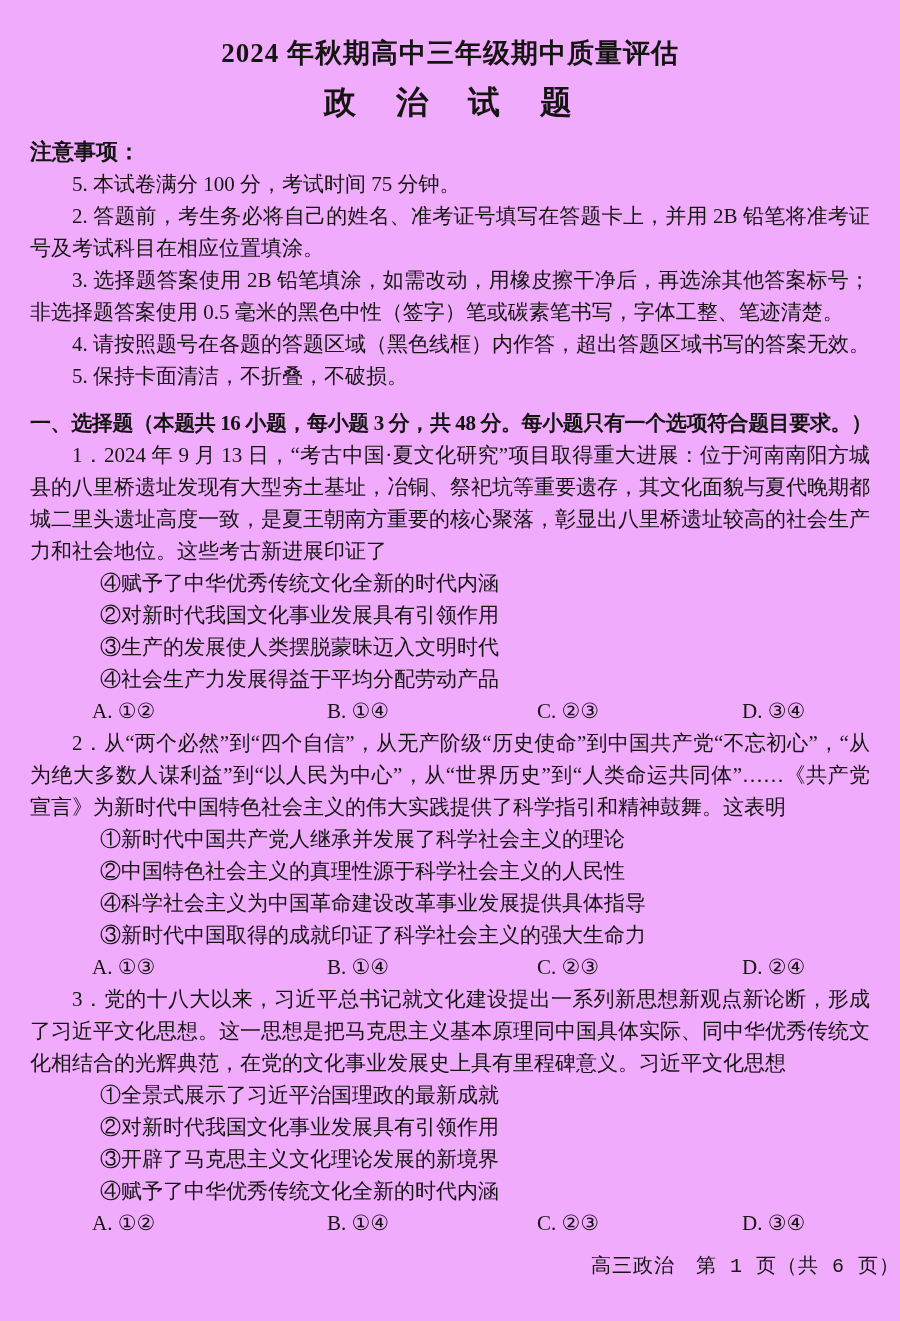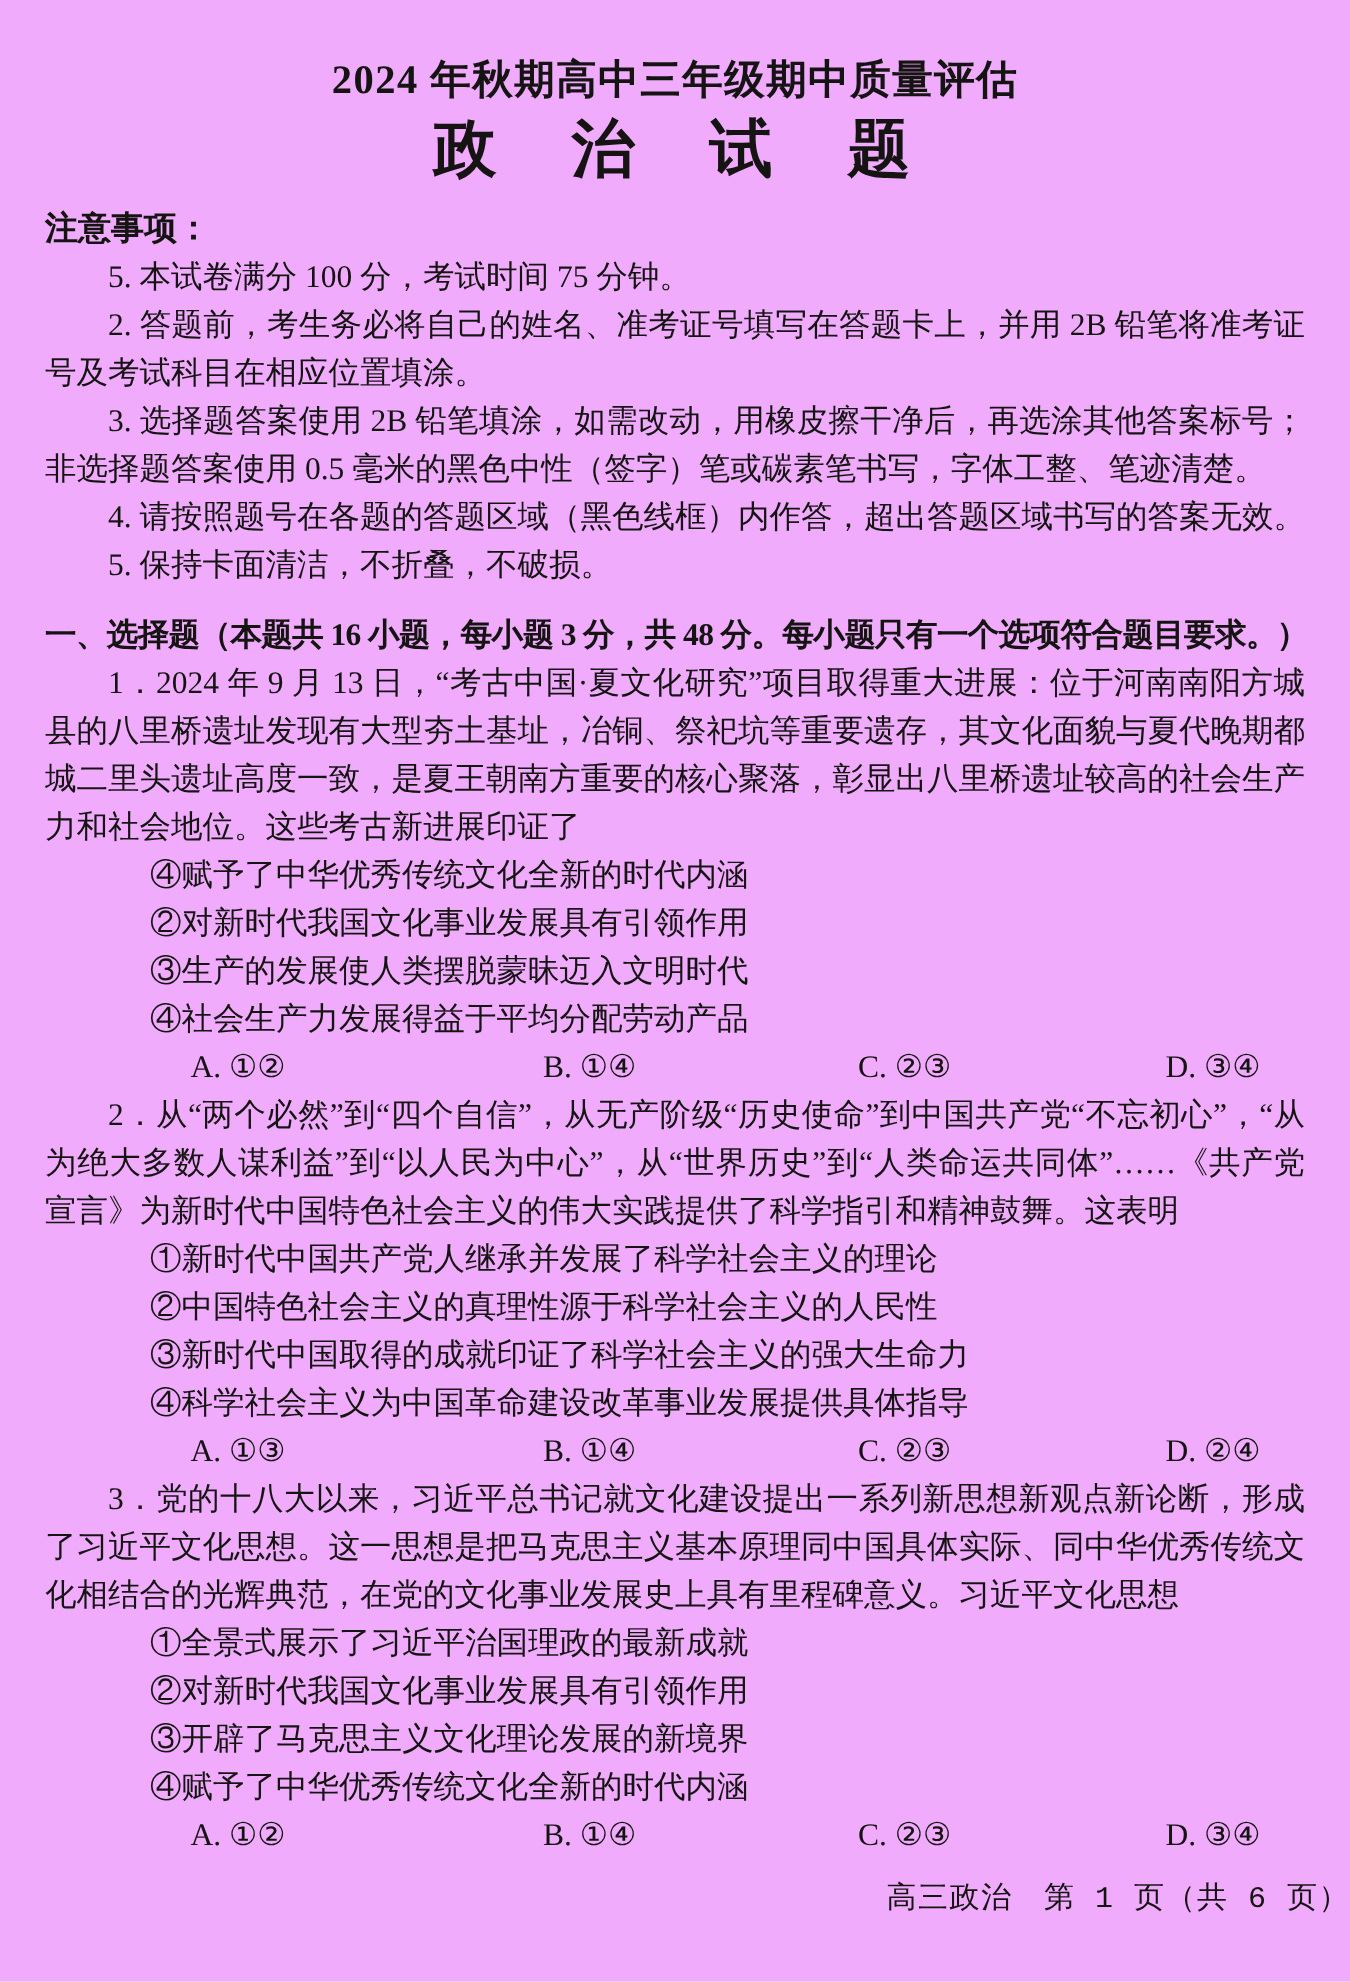--- a/index.html
+++ b/index.html
@@ -24,26 +24,25 @@
   .header-title {
     text-align: center;
     font-size: 27px;
     font-weight: bold;
     line-height: 38px;
     margin-top: 4px;
     letter-spacing: 1px;
   }
   .doc-title {
     text-align: center;
-    font-size: 42px;
+    font-size: 32px;
     font-weight: bold;
     line-height: 56px;
     margin-top: 2px;
     letter-spacing: 4px;
-    font-family: Liberation Mono, monospace;
   }
   .notice-heading {
     font-weight: bold;
     font-size: 22px;
     margin-top: 6px;
   }
   .para {
     margin: 0;
     text-indent: 2em;
     text-align: justify;
@@ -53,21 +52,21 @@
     margin-top: 15px;
     white-space: nowrap;
     letter-spacing: -0.4px;
   }
   .sub-option {
     margin-left: 70px;
   }
   .choices {
     display: grid;
     grid-template-columns: 235px 210px 205px auto;
-    margin-left: 97px;
+    margin-left: 62px;
   }
   .footer {
     position: absolute;
     top: 1251px;
     left: 0;
     width: 100%;
     text-align: right;
     font-size: 20px;
     letter-spacing: 1px;
     font-family: Liberation Mono, monospace;
@@ -103,22 +102,22 @@
       <span>B. ①④</span>
       <span>C. ②③</span>
       <span>D. ③④</span>
     </div>
   </div>
 
   <div>
     <p class="para">2．从“两个必然”到“四个自信”，从无产阶级“历史使命”到中国共产党“不忘初心”，“从为绝大多数人谋利益”到“以人民为中心”，从“世界历史”到“人类命运共同体”……《共产党宣言》为新时代中国特色社会主义的伟大实践提供了科学指引和精神鼓舞。这表明</p>
     <div class="sub-option">①新时代中国共产党人继承并发展了科学社会主义的理论</div>
     <div class="sub-option">②中国特色社会主义的真理性源于科学社会主义的人民性</div>
+    <div class="sub-option">④科学社会主义为中国革命建设改革事业发展提供具体指导</div>
     <div class="sub-option">③新时代中国取得的成就印证了科学社会主义的强大生命力</div>
-    <div class="sub-option">④科学社会主义为中国革命建设改革事业发展提供具体指导</div>
     <div class="choices">
       <span>A. ①③</span>
       <span>B. ①④</span>
       <span>C. ②③</span>
       <span>D. ②④</span>
     </div>
   </div>
 
   <div>
     <p class="para">3．党的十八大以来，习近平总书记就文化建设提出一系列新思想新观点新论断，形成了习近平文化思想。这一思想是把马克思主义基本原理同中国具体实际、同中华优秀传统文化相结合的光辉典范，在党的文化事业发展史上具有里程碑意义。习近平文化思想</p>

